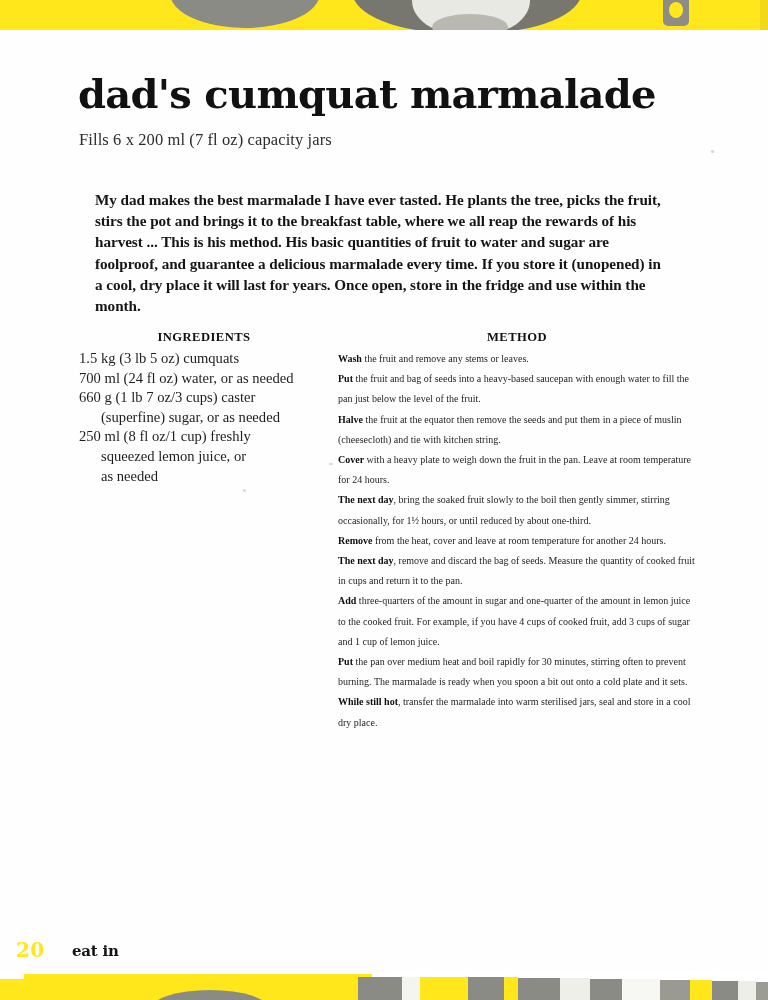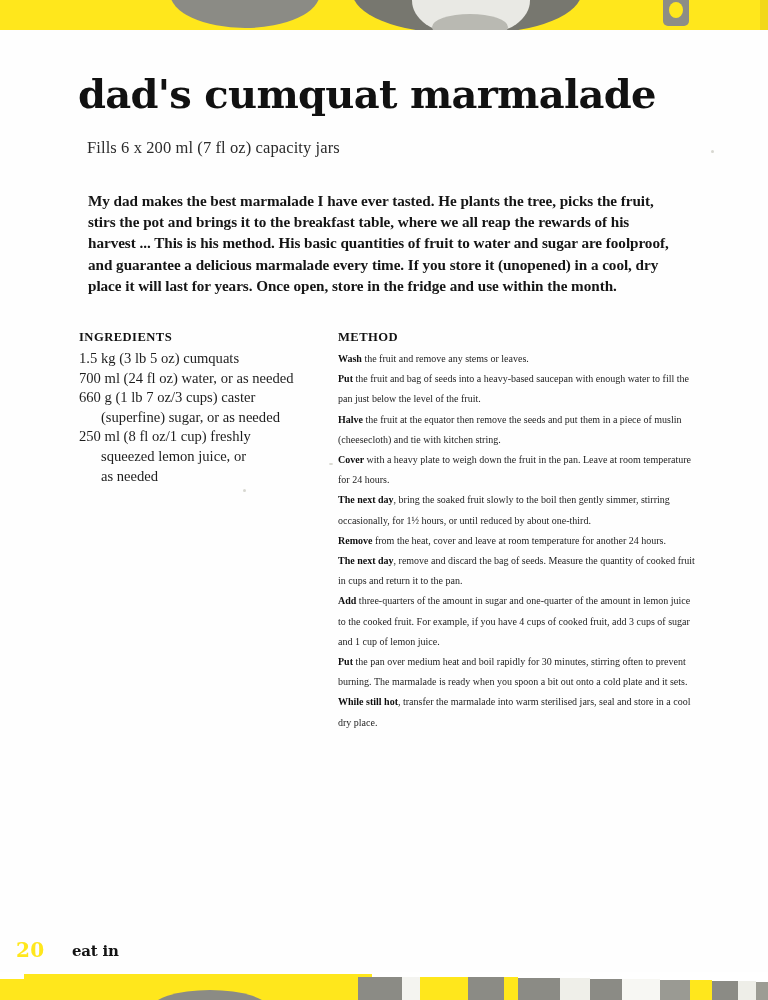--- a/index.html
+++ b/index.html
@@ -132,30 +132,30 @@
     padding: 42px 0 0 78px;
     font-family: "DejaVu Serif", serif;
     font-weight: 700;
     font-size: 40px;
     line-height: 44px;
     letter-spacing: -0.7px;
     color: #111111;
   }
 
   .yield-line {
-    margin: 8px;
+    margin: 0;
     padding: 14px 0 0 79px;
     font-size: 16.5px;
     line-height: 20px;
     color: #2b2b2b;
     letter-spacing: 0.1px;
   }
 
   .intro {
-    margin: 9px;
+    margin: 16px;
     padding: 23px 88px 0 79px;
     font-size: 15.2px;
     line-height: 21.2px;
     font-weight: 700;
     color: #151515;
     letter-spacing: -0.05px;
   }
 
   .columns {
     position: absolute;
@@ -176,20 +176,21 @@
     top: 0;
     width: 358px;
   }
 
   .col-head {
     margin: 0 0 4px 0;
     font-size: 12.6px;
     font-weight: 700;
     letter-spacing: 0.45px;
     color: #111111;
+    text-align: center;
   }
 
   .ing-list {
     list-style: none;
     margin: 0;
     padding: 0;
   }
   .ing-list li {
     font-size: 14.6px;
     line-height: 19.6px;

